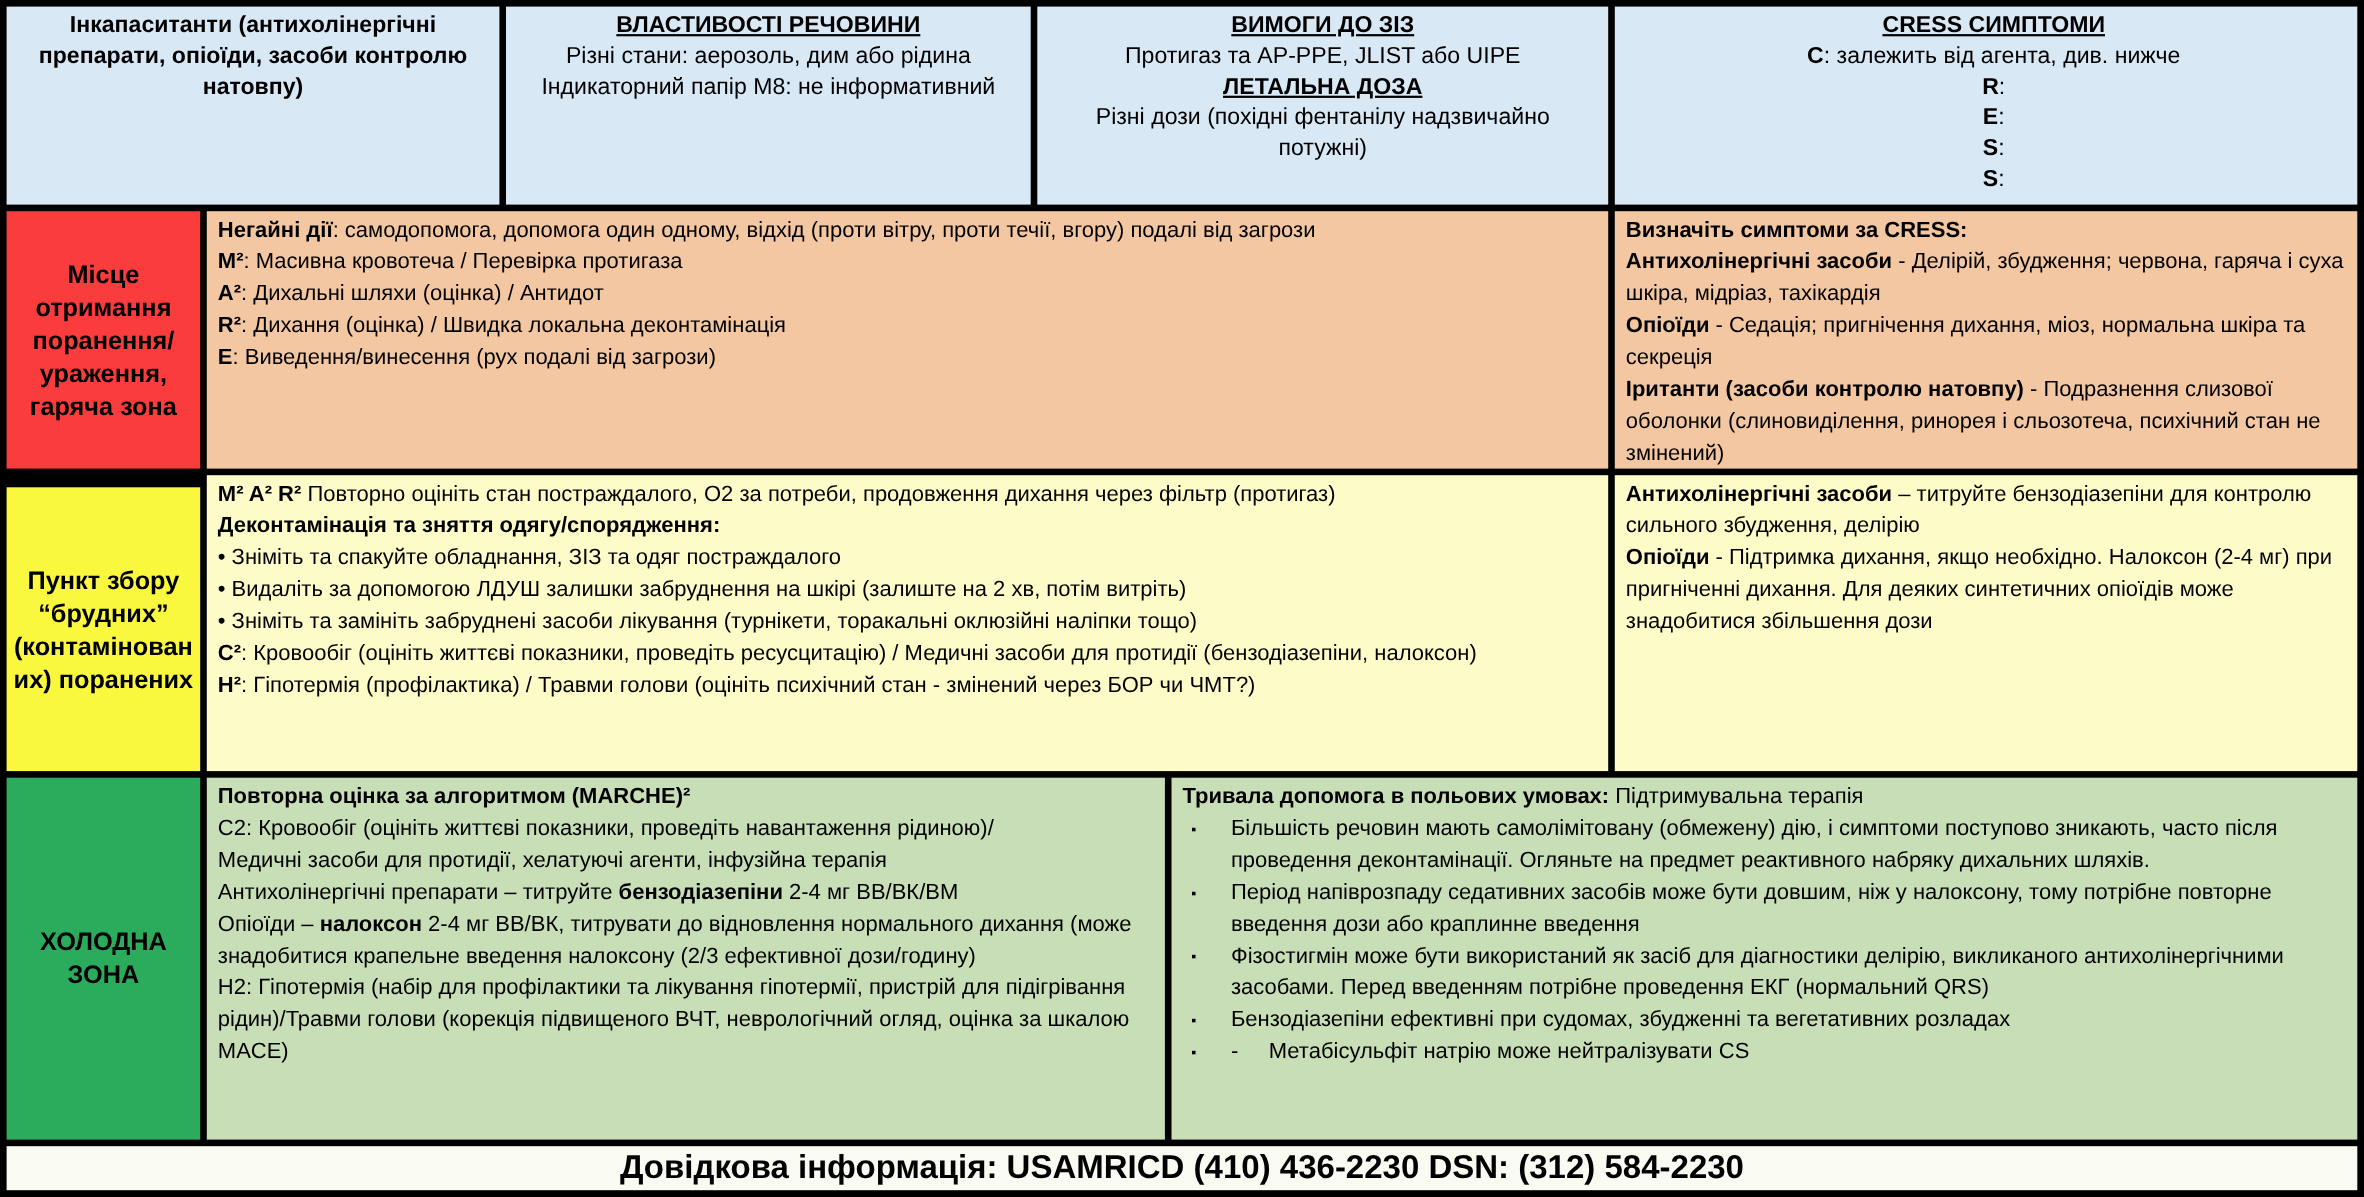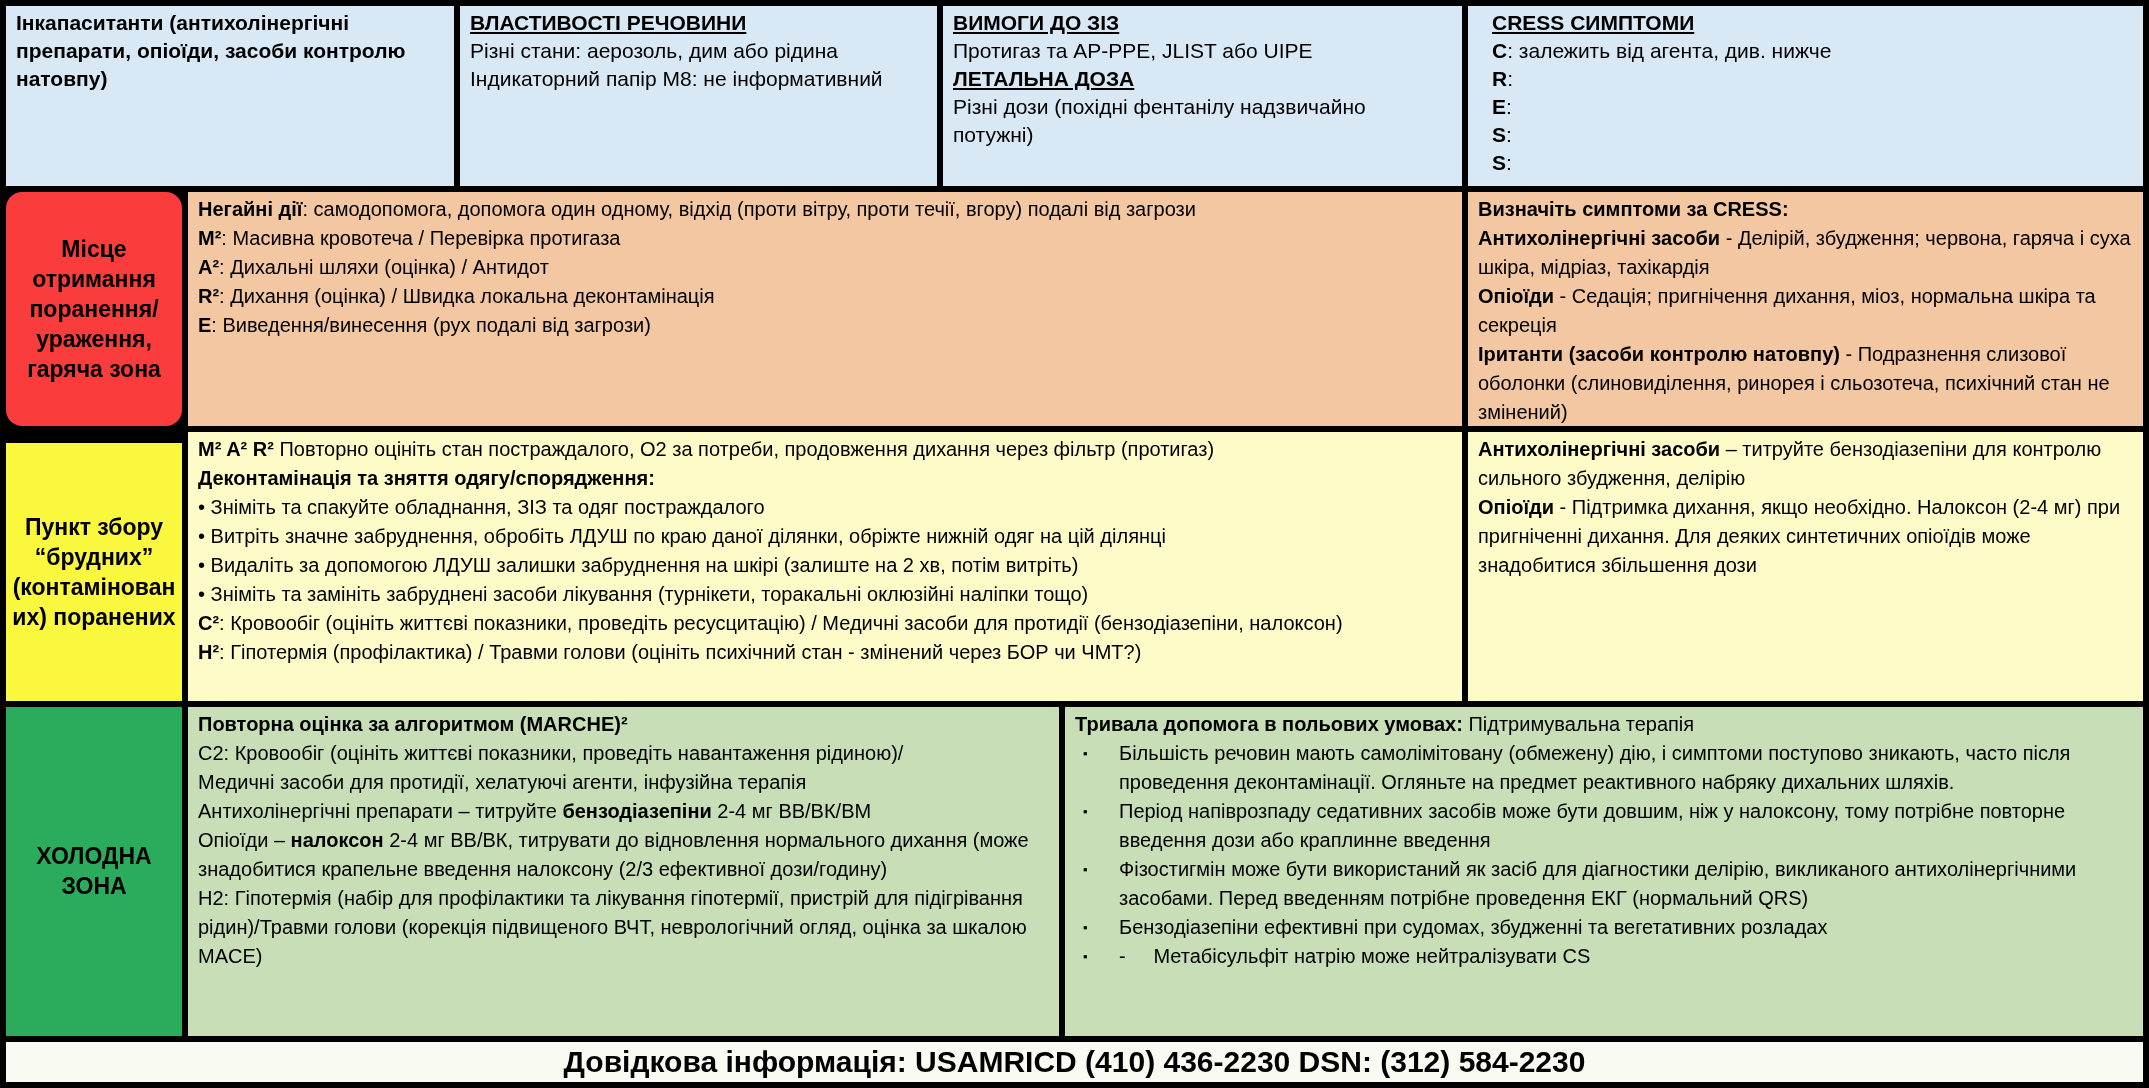--- a/index.html
+++ b/index.html
@@ -10,30 +10,30 @@
   .sheet {
     width: 2149px;
     height: 1088px;
     background: var(--border, #000);
     padding: 6px;
     display: flex;
     flex-direction: column;
     gap: 6px;
   }
   .row { display: flex; gap: 6px; width: 100%; }
-  .r-header { height: 180px; }
+  .r-header { height: 180px; text-align: center; }
   .r-hot    { height: 234px; }
   .r-dirty  { height: 270px; }
   .r-cold   { height: 330px; }
   .r-footer { flex: 1; }
 
   .cell { padding: 3px 10px 3px 10px; overflow: hidden; }
 
   .c-blue        { background: var(--header-bg, #D9E8F5); }
-  .c-red         { background: var(--hot-label, #FA3C3C); border-radius: 16px; }
+  .c-red         { background: var(--hot-label, #FA3C3C); }
   .c-salmon      { background: var(--hot-bg, #F3C7A1); }
   .c-yellow-lab  { background: var(--dirty-label, #FAF73F); margin-top: 11px; }
   .c-yellow      { background: var(--dirty-bg, #FDFCC8); }
   .c-green-lab   { background: var(--cold-label, #2BAC5C); }
   .c-green       { background: var(--cold-bg, #C8DEB6); }
   .c-footer      { background: var(--footer-bg, #F9FBF2); }
 
   .hb1 { width: 448px; }
   .hb2 { width: 477px; }
   .hb3 { width: 519px; }
@@ -125,21 +125,20 @@
         <div class="line"><span class="segs"><span class="b">Іританти (засоби контролю натовпу)</span><span> - Подразнення слизової оболонки (слиновиділення, ринорея і сльозотеча, психічний стан не змінений)</span></span></div>
       </div>
   </div>
 
   <div class="row r-dirty">
     <div class="cell c-yellow-lab zlabel">Пункт збору “брудних” (контамінованих) поранених</div>
     <div class="cell c-yellow main-wide">
         <div class="line"><span class="segs"><span class="b">M² A² R²</span><span> Повторно оцініть стан постраждалого, O2 за потреби, продовження дихання через фільтр (протигаз)</span></span></div>
         <div class="line"><span class="segs"><span class="b">Деконтамінація та зняття одягу/спорядження:</span></span></div>
         <div class="line"><span class="segs"><span>• Зніміть та спакуйте обладнання, ЗІЗ та одяг постраждалого</span></span></div>
-        <div class="line"><span class="segs"><span>• Витріть значне забруднення, обробіть ЛДУШ по краю даної ділянки, обріжте нижній одяг на цій ділянці</span></span></div>
         <div class="line"><span class="segs"><span>• Видаліть за допомогою ЛДУШ залишки забруднення на шкірі (залиште на 2 хв, потім витріть)</span></span></div>
         <div class="line"><span class="segs"><span>• Зніміть та замініть забруднені засоби лікування (турнікети, торакальні оклюзійні наліпки тощо)</span></span></div>
         <div class="line"><span class="segs"><span class="b">C²</span><span>: Кровообіг (оцініть життєві показники, проведіть ресусцитацію) / Медичні засоби для протидії (бензодіазепіни, налоксон)</span></span></div>
         <div class="line"><span class="segs"><span class="b">H²</span><span>: Гіпотермія (профілактика) / Травми голови (оцініть психічний стан - змінений через БОР чи ЧМТ?)</span></span></div>
       </div>
     <div class="cell c-yellow side">
         <div class="line"><span class="segs"><span class="b">Антихолінергічні засоби</span><span> – титруйте бензодіазепіни для контролю сильного збудження, делірію</span></span></div>
         <div class="line"><span class="segs"><span class="b">Опіоїди</span><span> - Підтримка дихання, якщо необхідно. Налоксон (2-4 мг) при пригніченні дихання. Для деяких синтетичних опіоїдів може знадобитися збільшення дози</span></span></div>
       </div>
   </div>

